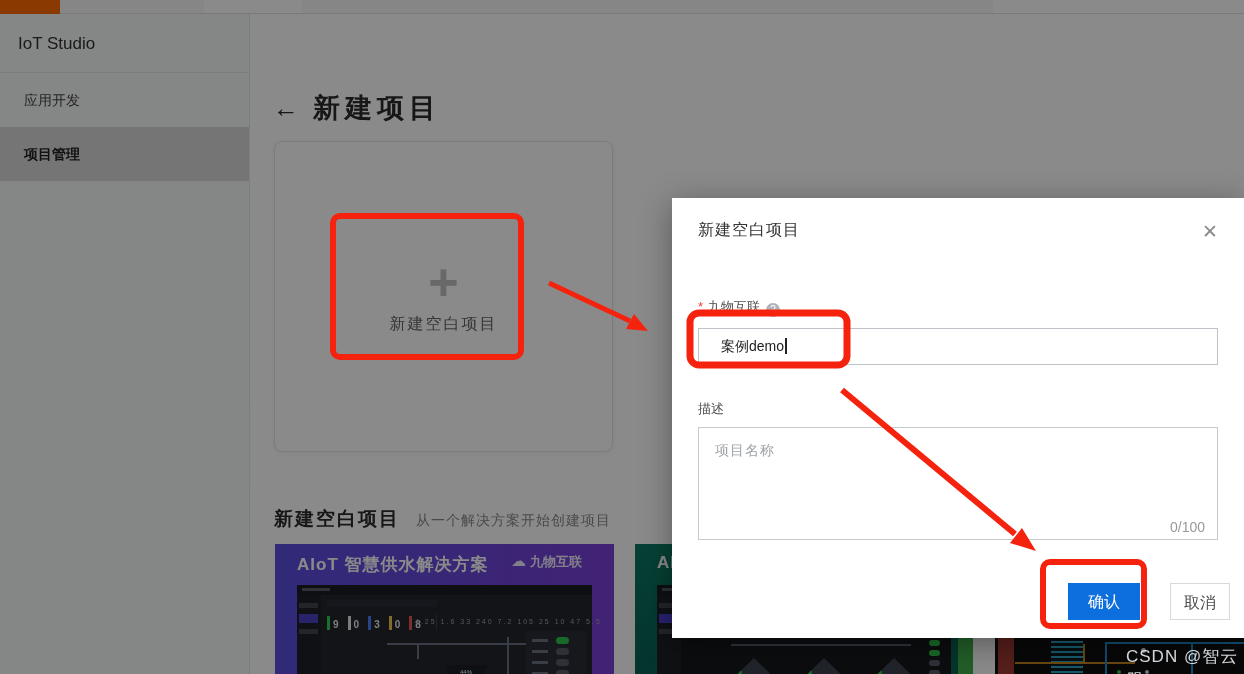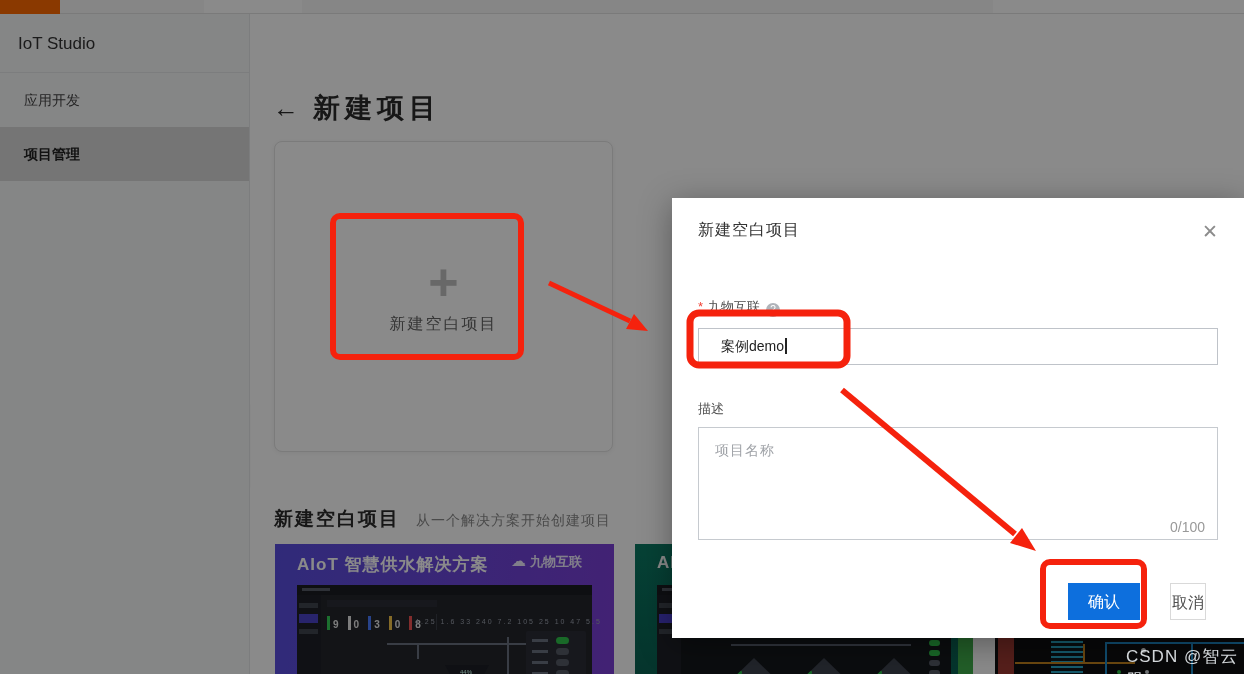--- a/index.html
+++ b/index.html
@@ -100,21 +100,21 @@
   .req { color:#f04134; margin-right:5px; }
   .help-icon { display:inline-block; width:14px; height:14px; margin-left:6px; border-radius:50%; background:#b0b4ba; color:#fff; font-size:10px; text-align:center; line-height:14px; vertical-align:-2px; cursor:pointer; }
   .name-input { position:absolute; left:26px; top:130px; width:520px; height:37px; border:1px solid #bfc3c9; background:#fff; font-size:14px; color:#222; line-height:35px; padding-left:22px; cursor:text; }
   .caret { display:inline-block; width:2px; height:16px; background:#222; vertical-align:-3px; margin-left:1px; }
   .desc-label { position:absolute; left:26px; top:202px; font-size:13px; color:#4d4d4d; }
   .desc-area { position:absolute; left:26px; top:229px; width:520px; height:113px; border:1px solid #c6cacf; background:#fff; cursor:text; }
   .placeholder { position:absolute; left:16px; top:14px; font-size:14px; color:#a0a3a8; letter-spacing:1px; }
   .counter { position:absolute; right:12px; bottom:4px; font-size:14px; color:#999; }
   .btn { position:absolute; top:385px; height:37px; font-size:16px; text-align:center; line-height:37px; cursor:pointer; }
   .btn-confirm { left:396px; width:72px; background:#0d6fdd; color:#fff; z-index:40; }
-  .btn-cancel { left:498px; width:36px; background:#fff; border:1px solid #d9d9d9; color:#4d4d4d; }
+  .btn-cancel { left:498px; width:60px; background:#fff; border:1px solid #d9d9d9; color:#4d4d4d; }
 
   
   .annot { position:absolute; inset:0; z-index:35; pointer-events:none; }
   .watermark { position:absolute; left:1126px; top:645px; z-index:50; font-size:17px; color:rgba(228,232,236,.92); letter-spacing:1px; pointer-events:none; }
 </style>
 </head>
 <body>
 
 <div class="topbar">
   <div class="logo-block"></div>

